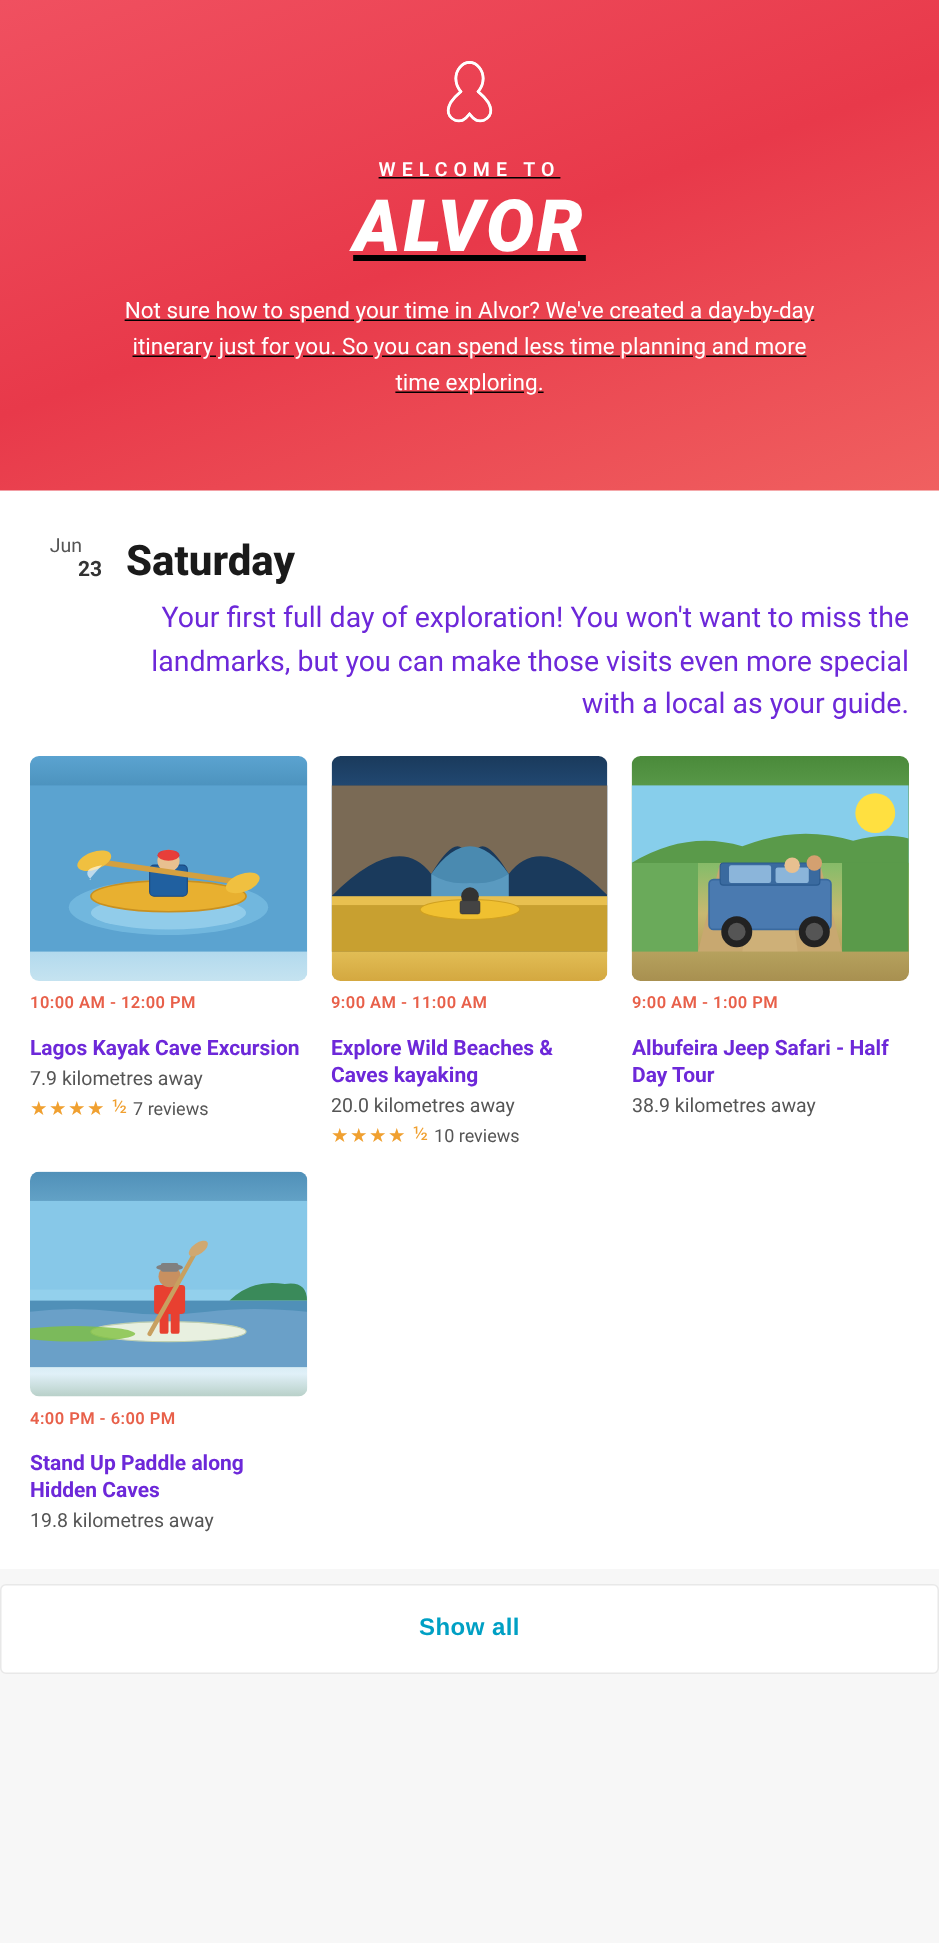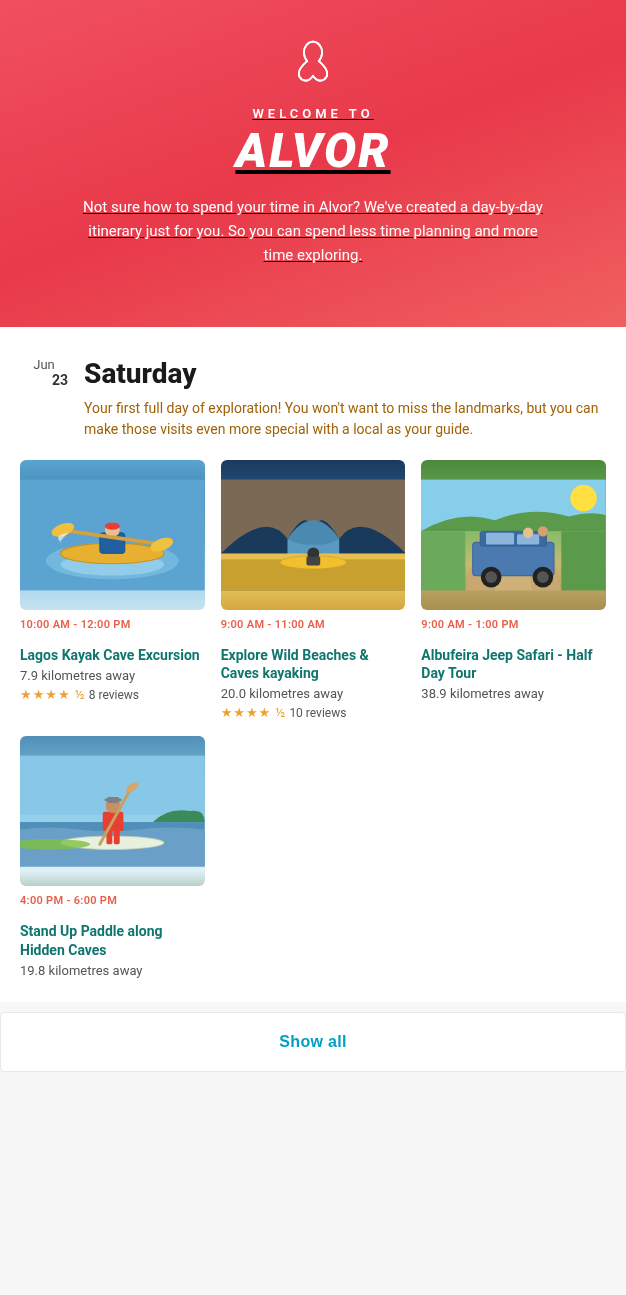--- a/index.html
+++ b/index.html
@@ -93,23 +93,24 @@
     }
 
     .day-name {
       font-size: 28px;
       font-weight: 800;
       color: #1a1a1a;
       margin-bottom: 8px;
     }
 
     .day-description {
-      font-size: 14px;
-      color: #a16207;
+      font-size: 19px;
+      color: #6d28d9;
       line-height: 1.5;
+      text-align: right;
     }
 
     
     .activity-grid {
       display: grid;
       grid-template-columns: 1fr 1fr 1fr;
       gap: 16px;
       margin-top: 20px;
     }
 
@@ -164,21 +165,21 @@
       font-size: 11px;
       font-weight: 600;
       color: #e8604a;
       margin-bottom: 4px;
       letter-spacing: 0.3px;
     }
 
     .activity-name {
       font-size: 14px;
       font-weight: 700;
-      color: #0f766e;
+      color: #6d28d9;
       margin-bottom: 4px;
       line-height: 1.3;
       margin-top: 15px;
     }
 
     .activity-distance {
       font-size: 13px;
       color: #555;
       margin-bottom: 4px;
     }
@@ -282,21 +283,21 @@
             <path d="M55 85 Q45 75 65 72 Q50 88 55 85Z" fill="white" opacity="0.6"></path>
           </svg>
         </div>
       </div>
       <div class="activity-time">10:00 AM - 12:00 PM</div>
       <div class="activity-name">Lagos Kayak Cave Excursion</div>
       <div class="activity-distance">7.9 kilometres away</div>
       <div class="activity-rating">
         <span class="stars">★★★★</span>
           <span class="star-half">½</span>
-        <span class="reviews-count">8 reviews</span>
+        <span class="reviews-count">7 reviews</span>
       </div>
     </div>
 
     <div class="activity-card">
       <div class="activity-image">
         <div class="img-cave">
           <svg viewBox="0 0 250 150" style="width:100%;height:100%;">
 
             <rect width="250" height="150" fill="#1a3a5c"></rect>
 

